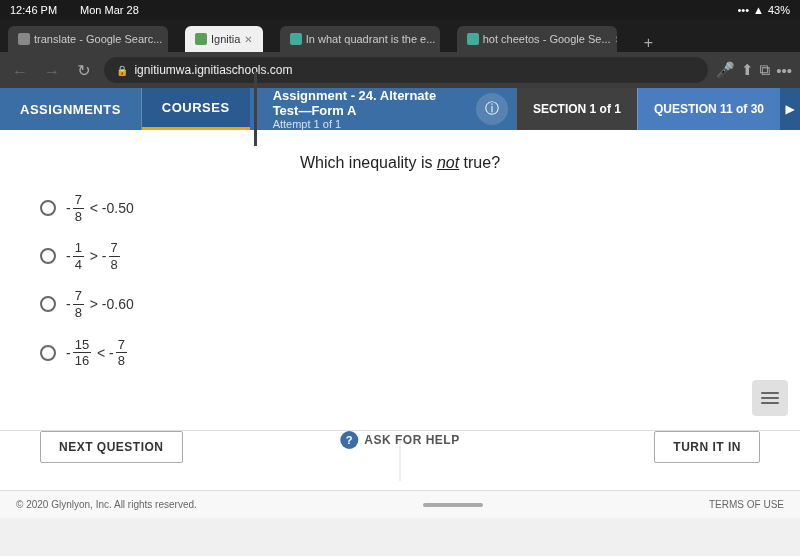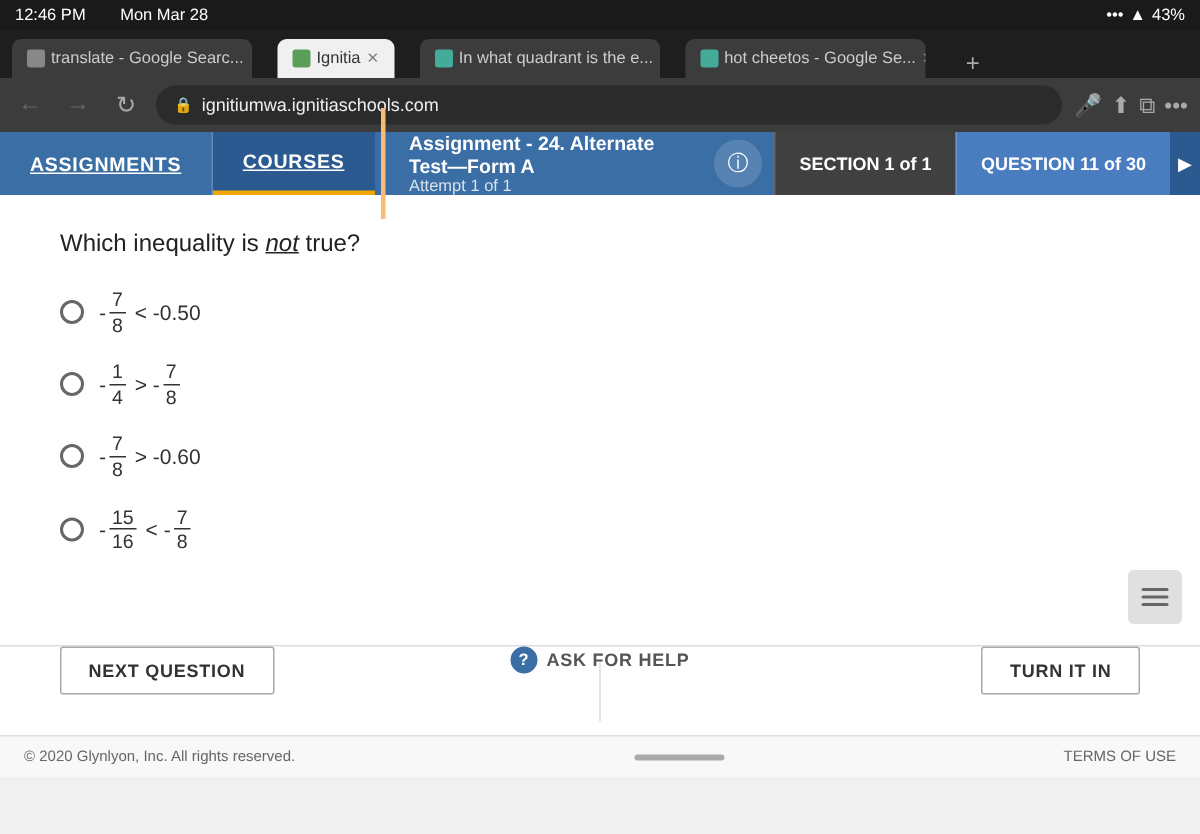--- a/index.html
+++ b/index.html
@@ -124,35 +124,34 @@
     }
     .nav-item {
       padding: 0 20px;
       height: 100%;
       display: flex;
       align-items: center;
       font-size: 13px;
       font-weight: 600;
       letter-spacing: 0.5px;
       cursor: pointer;
-      text-decoration: underline;
     }
     .nav-item.active {
       background: #2a5a8f;
       border-bottom: 3px solid #f0a500;
     }
     .nav-divider {
       width: 1px;
       height: 100%;
       background: rgba(255,255,255,0.2);
     }
     .assignment-info {
       flex: 1;
       padding: 16px 16px;
-      border-left: 3px solid #fdba74;
+      border-left: 3px solid #404040;
       margin-left: 4px;
     }
     .assignment-title {
       font-size: 13px;
       font-weight: 600;
       color: white;
     }
     .assignment-subtitle {
       font-size: 11px;
       color: rgba(255,255,255,0.8);
@@ -205,20 +204,21 @@
     
     .main-content {
       background: white;
       padding: 24px 40px 20px;
       min-height: 300px;
     }
     .question-text {
       font-size: 16px;
       color: #222;
       margin-bottom: 20px;
+      text-align: center;
     }
     .question-text em {
       font-style: italic;
       text-decoration: underline;
     }
     .options-list {
       list-style: none;
       display: flex;
       flex-direction: column;
       gap: 16px;

